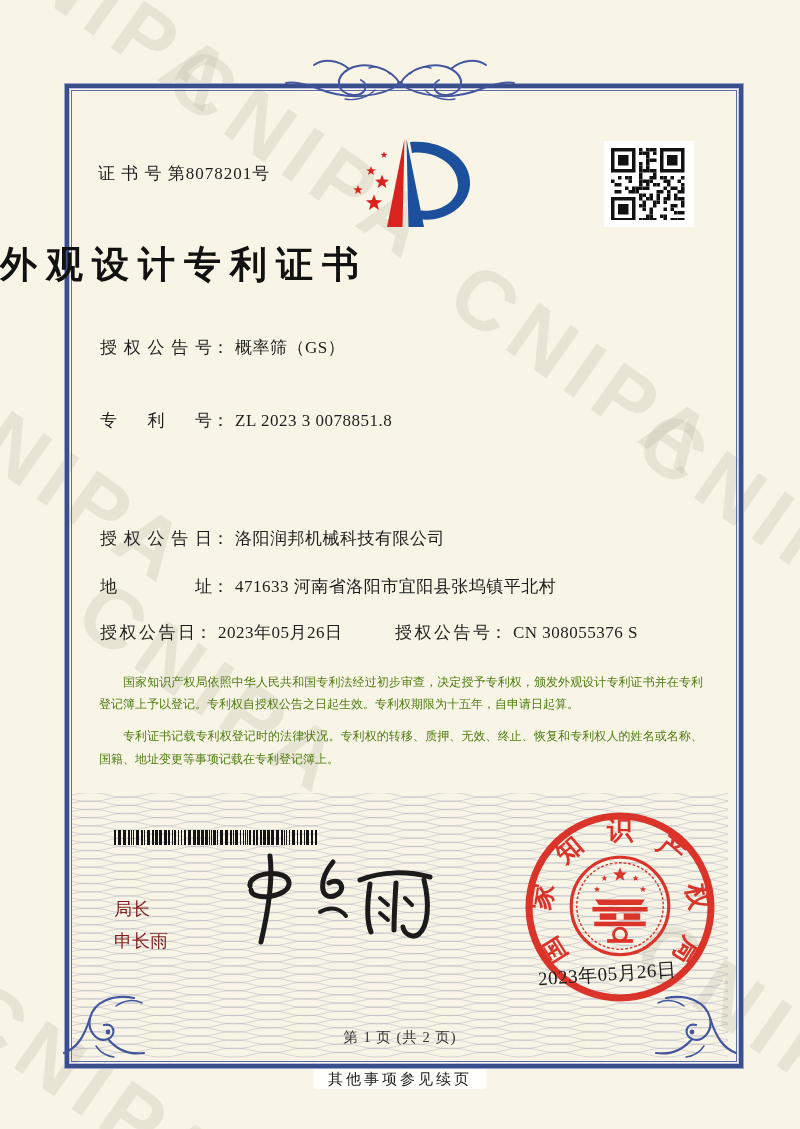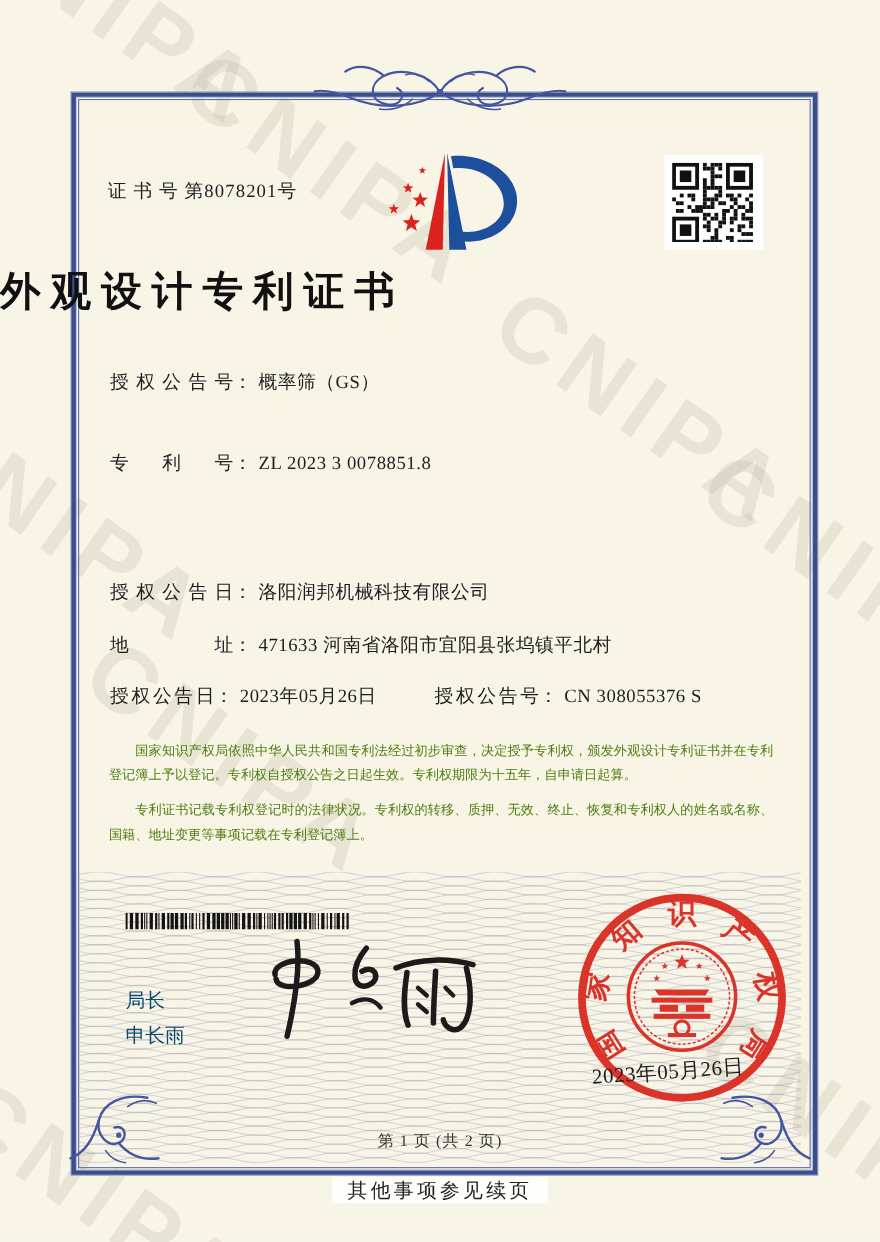--- a/index.html
+++ b/index.html
@@ -55,35 +55,35 @@
   
   #paras{
     position:absolute;left:99px;top:671px;width:604px;z-index:4;
     font-size:12px;line-height:1.85;text-align:justify;color:#4d7c0f;
   }
   #paras p{margin:0 0 10px 0;text-indent:2em;}
   
   #barcode{position:absolute;left:114px;top:830px;z-index:4;}
   #signer{
     position:absolute;left:114px;top:893px;z-index:4;
-    font-family:Liberation Serif, serif;font-size:18px;line-height:1.8;color:#0c4a6e;
+    font-family:Liberation Serif, serif;font-size:18px;line-height:1.8;color:#7f1d1d;
   }
   #signature{position:absolute;left:232px;top:850px;z-index:5;}
   #seal{position:absolute;left:513px;top:810px;z-index:5;opacity:0.95;}
   #seal-date{
     position:absolute;left:538px;top:961px;width:150px;z-index:6;
     font-size:19px;color:#1c1c1c;transform:rotate(-4deg);letter-spacing:0.5px;
   }
   #page-info{
     position:absolute;left:0;top:1028px;width:800px;text-align:center;
     font-size:14.5px;color:#333;z-index:4;letter-spacing:1px;
   }
   #continuation{
     position:absolute;left:0;top:1070px;width:800px;text-align:center;z-index:4;
-    font-size:18px;letter-spacing:3px;color:#222;
+    font-size:15px;letter-spacing:3px;color:#222;
   }
   #continuation span{background:rgba(255,255,253,0.85);padding:2px 14px;}
   
   .orn{position:absolute;z-index:3;}
 </style>
 </head>
 <body>
 
 <div id="page">
 

